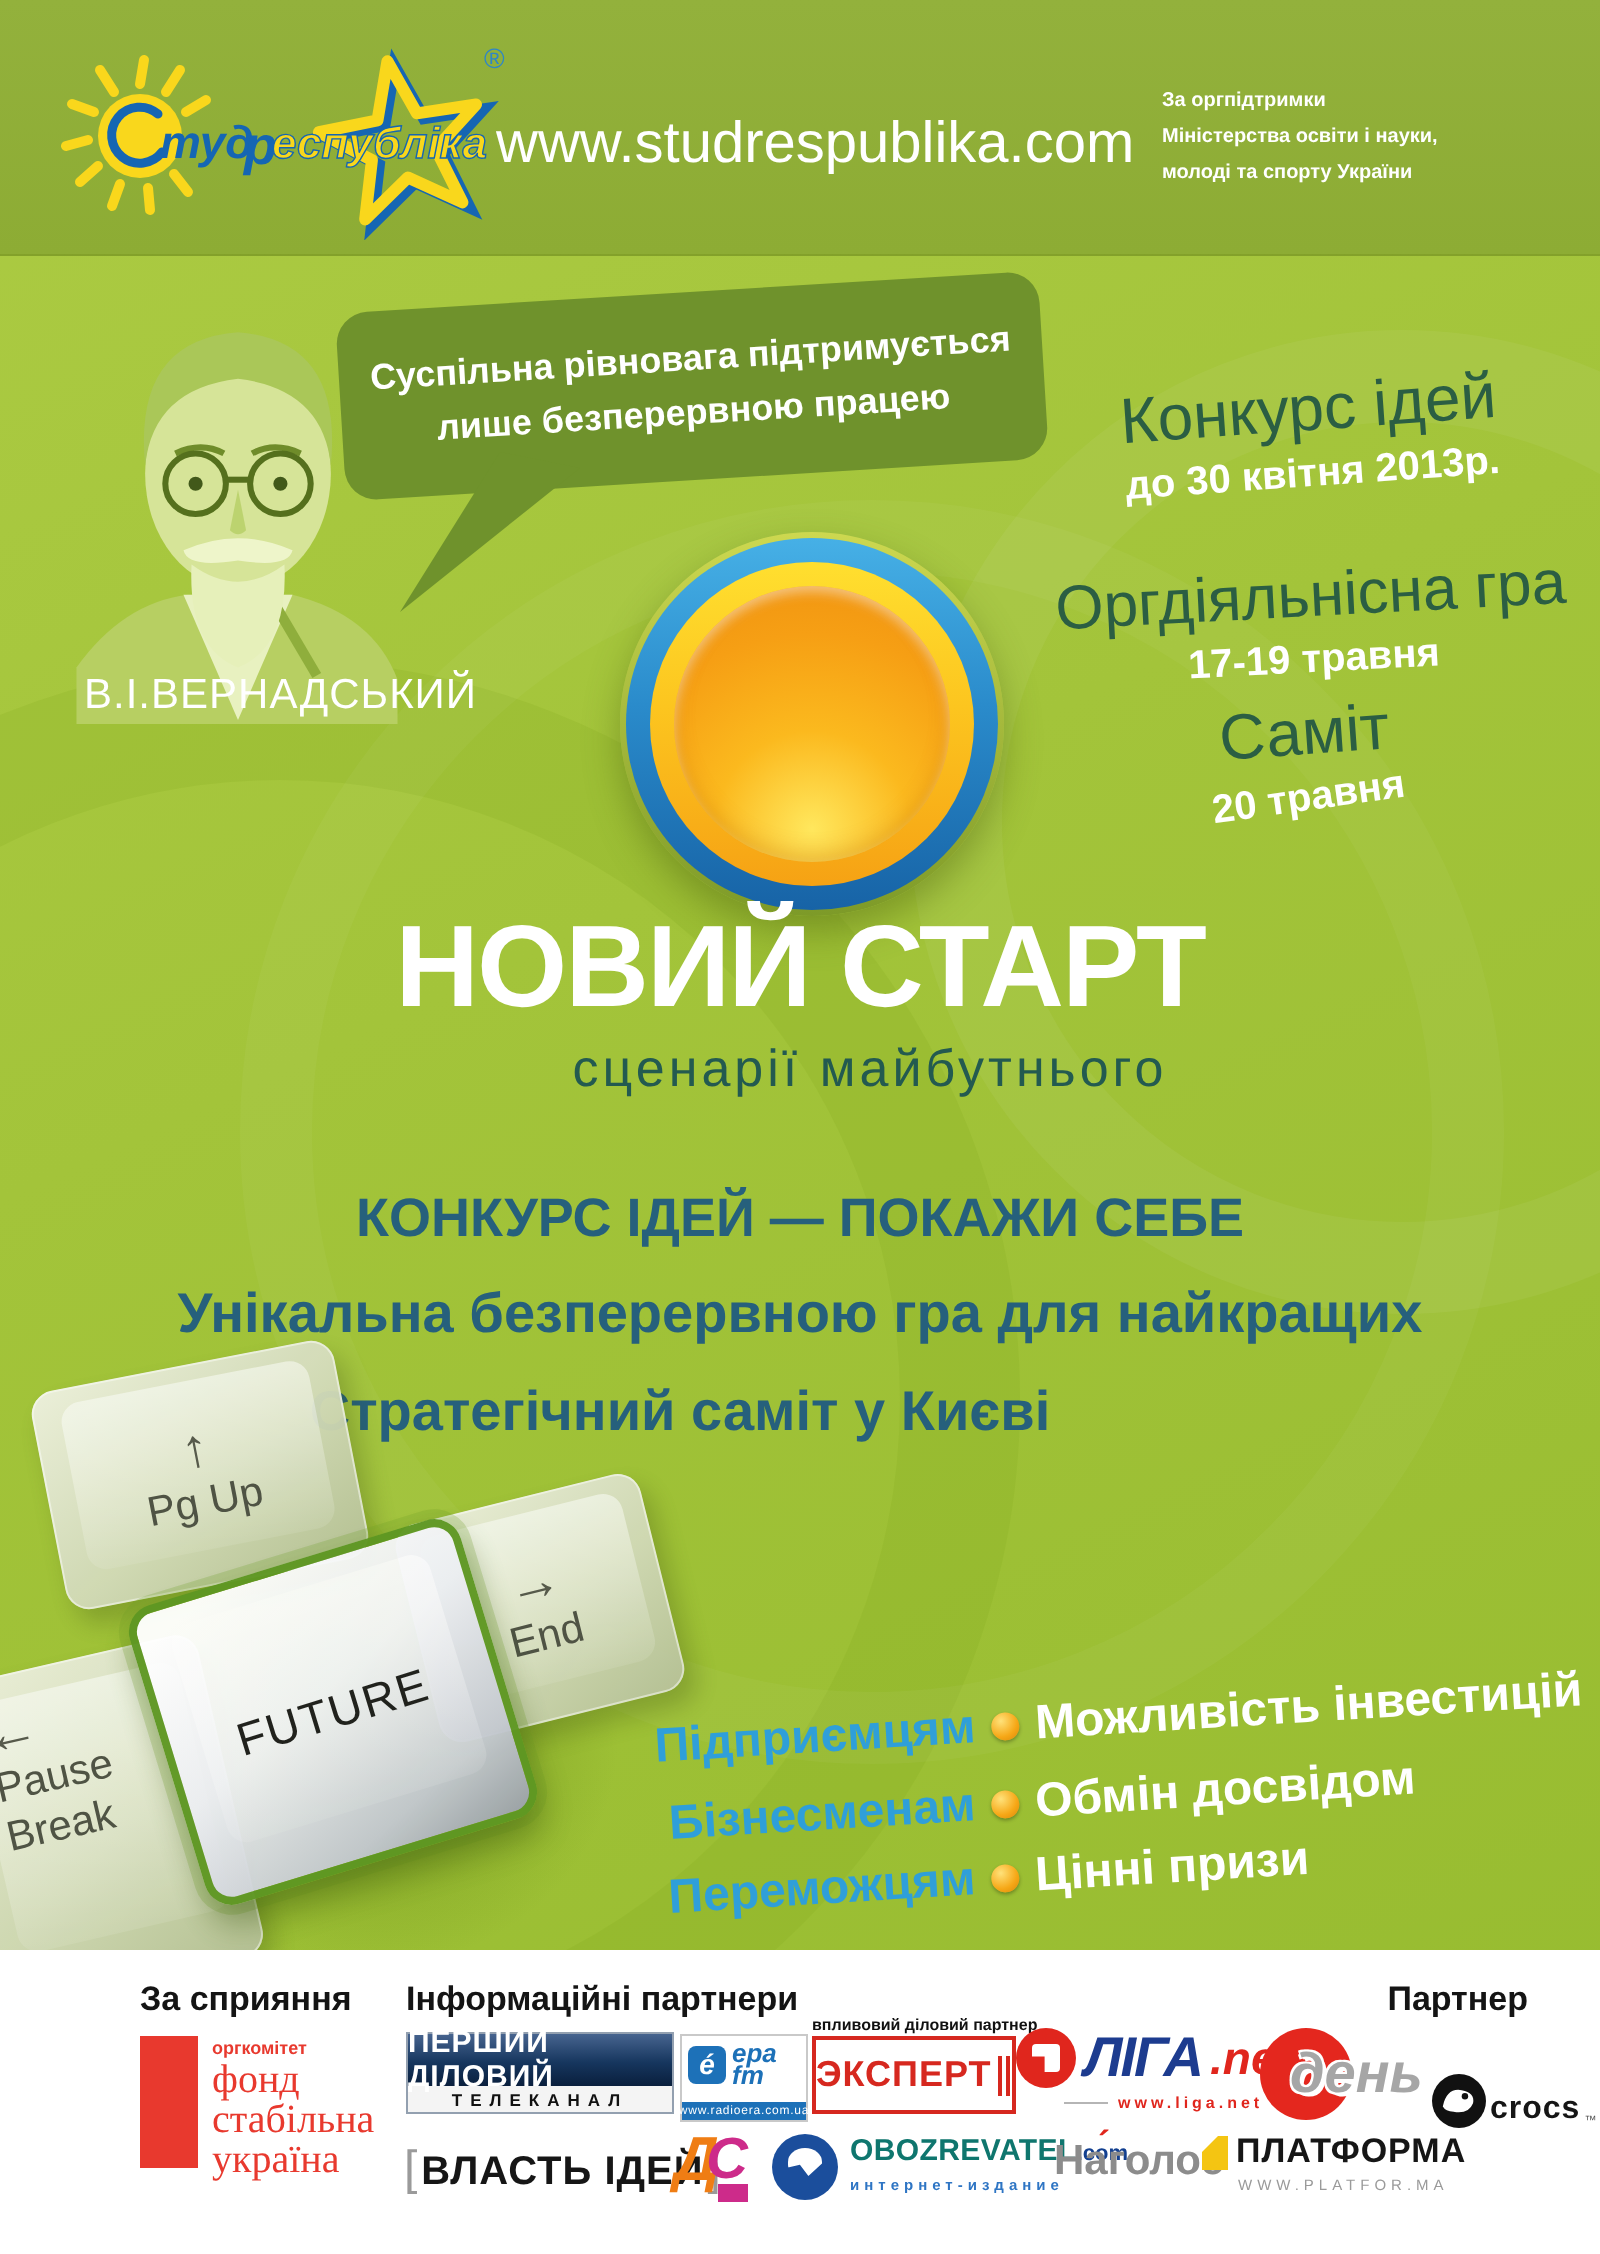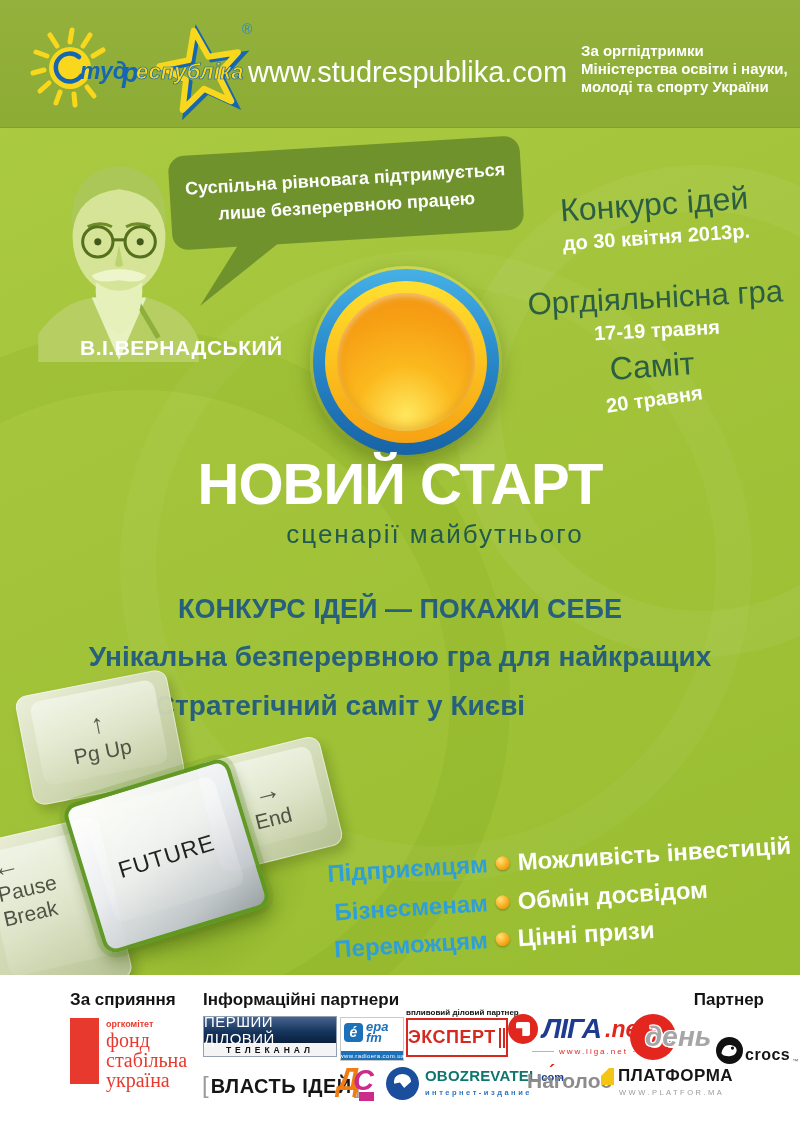--- a/index.html
+++ b/index.html
@@ -9,34 +9,34 @@
     background:linear-gradient(155deg,#accb43 0%,#a3c43a 40%,#96bb2f 100%);
   }
   .abs{position:absolute;}
   
   .header-band{left:0;top:0;width:800px;height:127px;
     background:linear-gradient(180deg,#93b13c 0%,#8dac34 100%);
     border-bottom:1px solid rgba(120,150,30,.6);}
   .site-url{left:248,top:55px;}
   .site-url{left:248px;top:56px;width:310px;text-align:center;color:#fff;
     font-size:29px;font-weight:400;letter-spacing:0px;}
-  .support-note{left:581px;top:42px;color:#fff;font-size:15px;font-weight:700;line-height:18px;}
+  .support-note{left:581px;top:42px;color:#fff;font-size:10px;font-weight:700;line-height:18px;}
   
   .ring1{left:455px;top:165px;width:400px;height:400px;border-radius:50%;
     border:46px solid rgba(255,255,255,0.05);}
   .ring2{left:-230px;top:330px;width:620px;height:620px;border-radius:50%;
     border:60px solid rgba(130,165,25,0.18);}
   .ring3{left:120px;top:250px;width:560px;height:560px;border-radius:50%;
     border:36px solid rgba(255,255,255,0.04);}
   .key-glow{left:30px;top:730px;width:320px;height:290px;border-radius:40px;
     background:radial-gradient(closest-side,rgba(96,130,20,.55),rgba(96,130,20,0) 75%);
     transform:rotate(-15deg);}
   
   .portrait{left:33px;top:150px;width:172px;height:212px;}
-  .author{left:42px;top:336px;color:#fff;font-size:21px;font-weight:700;letter-spacing:.5px;margin-left:38px;}
+  .author{left:42px;top:336px;color:#fff;font-size:21px;font-weight:400;letter-spacing:.5px;}
   .bubble{left:170px;top:146px;width:352px;height:94px;background:#6f922c;border-radius:16px;
     transform:rotate(-3.5deg);display:flex;flex-direction:column;align-items:center;justify-content:center;
     color:#fff;font-size:18px;font-weight:600;line-height:1.5;text-align:center;}
   .bubble-tail{left:195px;top:226px;width:100px;height:85px;}
   
   .sched{text-align:center;}
   .sched .st{color:#2b5e43;font-weight:400;}
   .sched .sd{color:#fff;font-weight:700;font-size:20px;margin-top:3px;}
   .sched1{left:540px;top:186px;width:230px;transform:rotate(-4deg);}
   .sched1 .st{font-size:32px;}
@@ -95,21 +95,21 @@
   .brow .ben{color:#fff;font-size:24px;font-weight:700;white-space:nowrap;}
   .brow1{left:326px;top:860px;} .brow2{left:326px;top:899px;} .brow3{left:326px;top:936px;}
   
   .footer{left:0;top:975px;width:800px;height:152px;background:#ffffff;}
   .fheading{position:absolute;font-size:17px;font-weight:700;color:#141414;}
   .fund-bar{position:absolute;left:70px;top:43px;width:29px;height:66px;background:#e8392e;}
   .fund-org{position:absolute;left:106px;top:44px;font-size:9px;color:#e8392e;font-weight:600;}
   .fund-lines{position:absolute;left:106px;top:55px;font-size:20px;line-height:20px;color:#e8392e;font-weight:500;font-family:Liberation Serif, serif;}
   .pershyi{position:absolute;left:203px;top:41px;width:132px;border:1px solid #93a0b0;}
   .pershyi .t{height:26px;background:linear-gradient(180deg,#47648f 0%,#16365e 55%,#0a1f3d 100%);
-    color:#fff;font-size:15px;font-weight:400;display:flex;align-items:center;justify-content:center;letter-spacing:.5px;}
+    color:#fff;font-size:15px;font-weight:700;display:flex;align-items:center;justify-content:center;letter-spacing:.5px;}
   .pershyi .b{height:13px;background:#f4f4f4;color:#111;font-size:8.5px;letter-spacing:4px;
     display:flex;align-items:center;justify-content:center;font-weight:600;}
   .era{position:absolute;left:340px;top:42px;width:62px;height:42px;border:1px solid #c9c9c9;background:#fff;}
   .era .row{display:flex;align-items:center;gap:3px;padding:3px 0 0 3px;}
   .era .ebox{width:19px;height:19px;background:#1d71b8;border-radius:4px;color:#fff;
     font-size:14px;font-weight:800;font-style:italic;display:flex;align-items:center;justify-content:center;}
   .era .etxt{color:#1d71b8;font-size:13px;font-weight:800;font-style:italic;line-height:.85;}
   .era .eurl{position:absolute;left:0;right:0;bottom:0;height:9px;background:#1d71b8;color:#fff;
     font-size:6px;display:flex;align-items:center;justify-content:center;letter-spacing:.4px;}
   .ekspert-label{position:absolute;left:406px;top:33px;font-size:8px;font-weight:800;color:#111;}
@@ -120,21 +120,21 @@
     background:repeating-linear-gradient(90deg,#d6281f 0 2px,#fff 2px 4px);}
   .liga{position:absolute;left:508px;top:38px;}
   .liga .row{display:flex;align-items:center;gap:4px;}
   .liga .circ{width:30px;height:30px;border-radius:50%;background:#e0261d;position:relative;}
   .liga .circ::after{content:"";position:absolute;left:8px;top:8px;width:14px;height:14px;
     background:#fff;border-radius:2px;clip-path:polygon(0 0,100% 0,100% 100%,45% 100%,45% 45%,0 45%);}
   .liga .nm{color:#1d3c8f;font-size:28px;font-weight:900;font-style:italic;letter-spacing:-1px;}
   .liga .tld{color:#e0261d;font-size:23px;font-weight:700;font-style:italic;}
   .liga .url{display:flex;align-items:center;gap:5px;margin-top:2px;margin-left:24px;}
   .liga .url .ln{width:22px;border-top:1px solid #b5b5b5;}
-  .liga .url .ut{color:#e0261d;font-size:8px;letter-spacing:2px;font-weight:400;}
+  .liga .url .ut{color:#e0261d;font-size:8px;letter-spacing:2px;font-weight:700;}
   .den{position:absolute;left:630px;top:39px;width:95px;height:48px;}
   .den .circ{position:absolute;left:0;top:0;width:46px;height:46px;border-radius:50%;background:#e4271e;}
   .den .nm{position:absolute;left:15px;top:7px;color:#a6a6a6;font-size:28px;font-weight:900;font-style:italic;
     text-shadow:-1px -1px 0 #fff,1px -1px 0 #fff,-1px 1px 0 #fff,1px 1px 0 #fff,2px 2px 0 #fff;}
   .crocs{position:absolute;left:716px;top:62px;display:flex;align-items:flex-end;gap:2px;}
   .crocs .nm{color:#161616;font-size:16px;font-weight:800;letter-spacing:.5px;}
   .crocs .tm{color:#555;font-size:6px;}
   .vlast{position:absolute;left:202px;top:96px;display:flex;align-items:baseline;}
   .vlast .br{color:#9a9a9a;font-size:24px;font-weight:400;}
   .vlast .nm{color:#161616;font-size:20px;font-weight:900;letter-spacing:.5px;margin:0 2px;}

